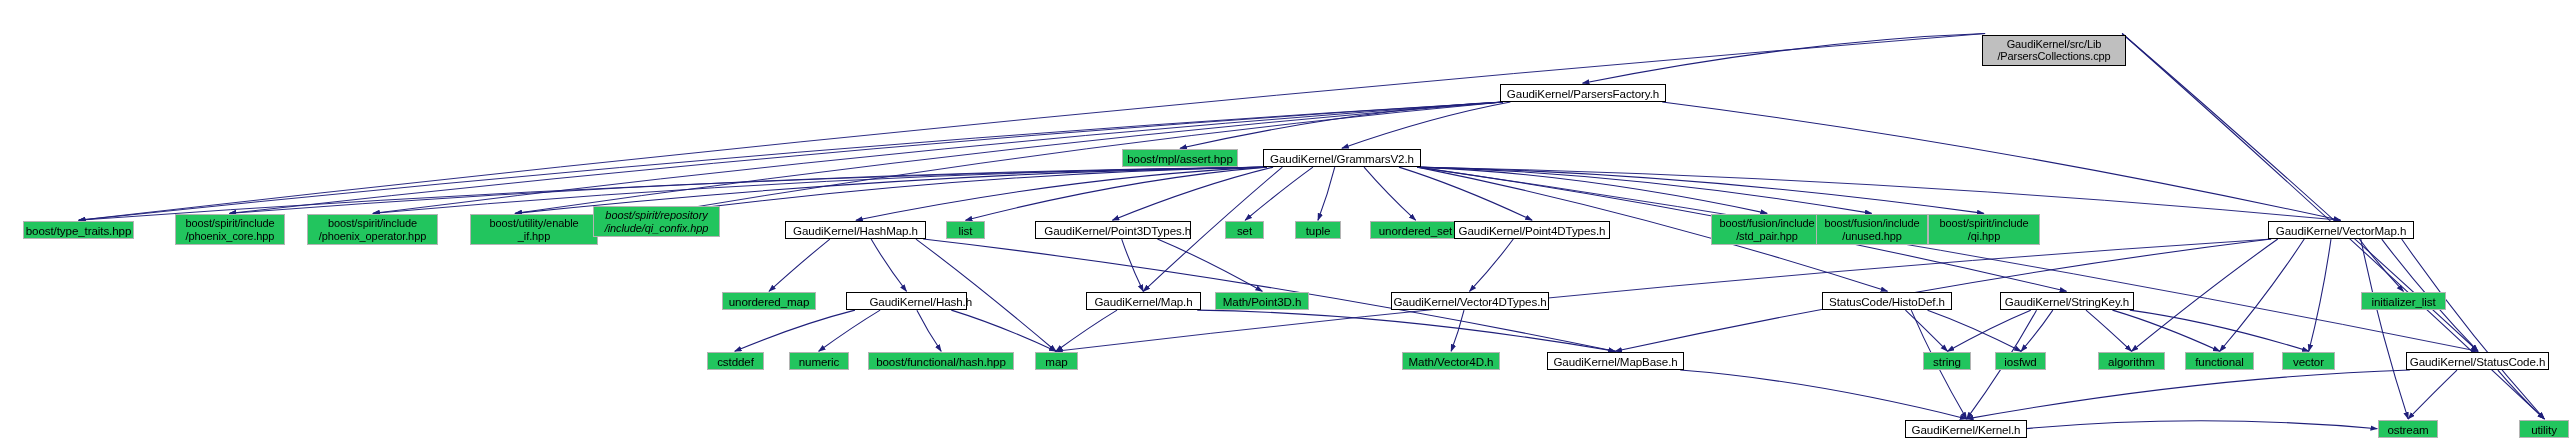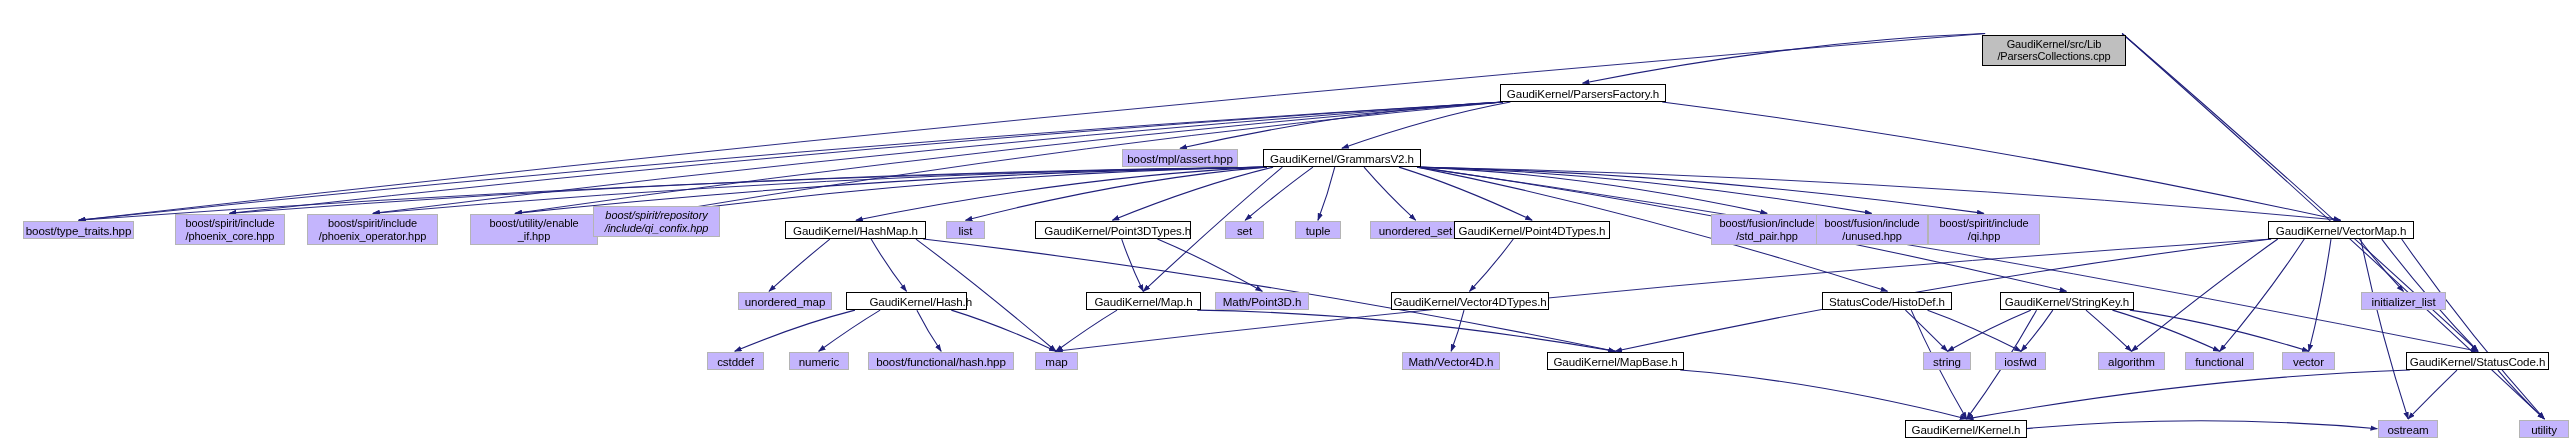--- a/index.html
+++ b/index.html
@@ -26,21 +26,21 @@
   .node {
     position: absolute;
     box-sizing: border-box;
     display: flex;
     align-items: center;
     justify-content: center;
     text-align: center;
     line-height: 1.12;
     white-space: pre-line;
     color: #000000;
-    background: #c4b5fd;
+    background: #22c55e;
     border: 0.9px solid #b4b4b4;
     font-size: 11.6px;
     letter-spacing: -0.1px;
     padding: 0 2.6px;
   }
   .node.hdr {
     border: 1.4px solid #000000;
     background: #ffffff;
   }
   .node.root {
@@ -152,21 +152,21 @@
       <div class="node" style="left: 1295px; top: 221px; width: 46px; height: 18px;">tuple</div>
       <div class="node" style="left: 1370px; top: 221px; width: 91px; height: 18px;">unordered_set</div>
       <div class="node hdr" style="left: 1454px; top: 221px; width: 156px; height: 18px;">GaudiKernel/Point4DTypes.h</div>
       <div class="node" style="left: 1711px; top: 214px; width: 112px; height: 31px; font-size: 11px;">boost/fusion/include
 /std_pair.hpp</div>
       <div class="node" style="left: 1816px; top: 214px; width: 112px; height: 31px; font-size: 11px;">boost/fusion/include
 /unused.hpp</div>
       <div class="node" style="left: 1928px; top: 214px; width: 112px; height: 31px; font-size: 11px;">boost/spirit/include
 /qi.hpp</div>
       <div class="node hdr" style="left: 2268px; top: 221px; width: 146px; height: 18px;">GaudiKernel/VectorMap.h</div>
-      <div class="node" style="left: 722px; top: 292px; width: 94px; height: 18px; margin-left: 16px;">unordered_map</div>
+      <div class="node" style="left: 722px; top: 292px; width: 94px; height: 18px;">unordered_map</div>
       <div class="node hdr" style="left: 846px; top: 292px; width: 121px; height: 18px; padding-left: 31px;">GaudiKernel/Hash.h</div>
       <div class="node hdr" style="left: 1086px; top: 292px; width: 115px; height: 18px;">GaudiKernel/Map.h</div>
       <div class="node" style="left: 1215px; top: 292px; width: 94px; height: 18px;">Math/Point3D.h</div>
       <div class="node hdr" style="left: 1391px; top: 292px; width: 158px; height: 18px;">GaudiKernel/Vector4DTypes.h</div>
       <div class="node hdr" style="left: 1822px; top: 292px; width: 130px; height: 18px;">StatusCode/HistoDef.h</div>
       <div class="node hdr" style="left: 2000px; top: 292px; width: 134px; height: 18px;">GaudiKernel/StringKey.h</div>
       <div class="node" style="left: 2361px; top: 292px; width: 85px; height: 18px;">initializer_list</div>
       <div class="node" style="left: 707px; top: 352px; width: 57px; height: 18px;">cstddef</div>
       <div class="node" style="left: 789px; top: 352px; width: 60px; height: 18px;">numeric</div>
       <div class="node" style="left: 868px; top: 352px; width: 146px; height: 18px;">boost/functional/hash.hpp</div>

